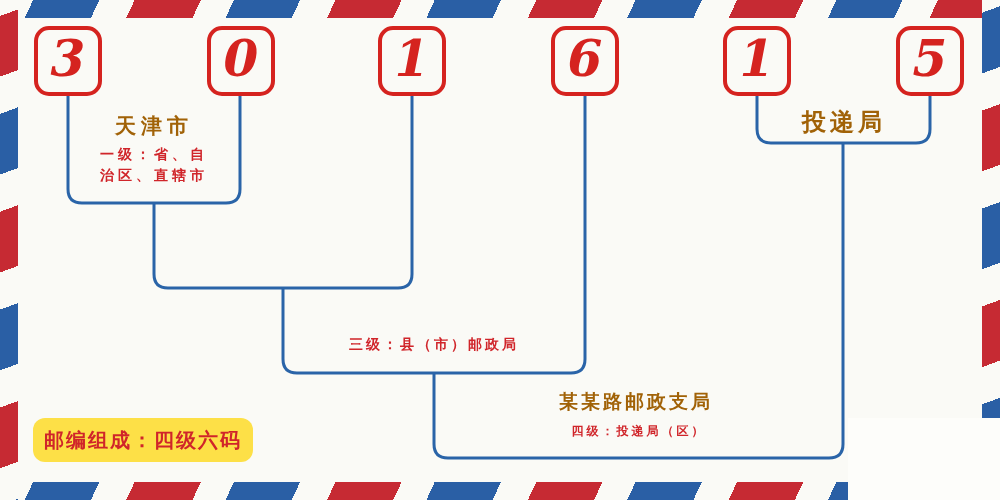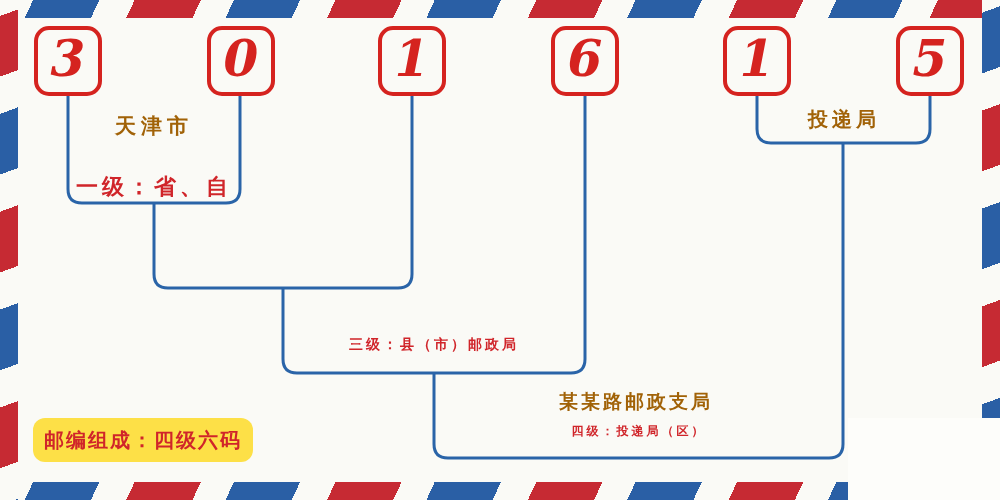--- a/index.html
+++ b/index.html
@@ -55,25 +55,25 @@
     font-size:50px;line-height:1;color:#d5231f;
     transform:translateY(-2px);
   }
   .db1{left:34px}.db2{left:207px}.db3{left:378px}
   .db4{left:551px}.db5{left:723px}.db6{left:896px}
   
   .lbl{position:absolute;text-align:center;font-weight:bold;white-space:nowrap;}
   .blue{color:#a16207;}
   .red{color:#d0252a;}
   .lv1-place {left:74px; top:112px; width:160px; font-size:21px; letter-spacing:5px;}
-  .lv1-desc  {left:74px; top:144px; width:160px; font-size:22px; letter-spacing:4px; line-height:21px;margin-top:32px;}
+  .lv1-desc  {left:74px; top:144px; width:160px; font-size:14px; letter-spacing:4px; line-height:21px;}
   .lv2-desc  {left:176px;top:256px; width:215px; font-size:18px; letter-spacing:4px;}
   .lv3-place {left:354px;top:302px; width:160px; font-size:22px; letter-spacing:5px;}
   .lv3-desc  {left:314px;top:336px; width:240px; font-size:14px; letter-spacing:3px;}
-  .delivery  {left:774px;top:106px; width:140px; font-size:20px; letter-spacing:4px;}
+  .delivery  {left:774px;top:106px; width:140px; font-size:24px; letter-spacing:4px;}
   .lv4-place {left:536px;top:389px; width:200px; font-size:19px; letter-spacing:3px;}
   .lv4-desc  {left:526px;top:423px; width:226px; font-size:12px; letter-spacing:3px;}
   
   .badge{
     position:absolute;left:33px;top:418px;width:220px;height:44px;
     background:#fde047;border-radius:12px;
     display:flex;align-items:center;justify-content:center;
     font-size:20px;font-weight:bold;letter-spacing:2px;color:#d0252a;
     white-space:nowrap;
   }
@@ -112,20 +112,21 @@
   <div class="digit-box db5">
     <span class="digit">1</span>
   </div>
   <div class="digit-box db6">
     <span class="digit">5</span>
   </div>
 
   <div class="lbl blue lv1-place">天津市</div>
   <div class="lbl red lv1-desc">
     <div>一级：省、自</div>
+    <div>治区、直辖市</div>
   </div>
 
 
   <div class="lbl red lv3-desc">三级：县（市）邮政局</div>
 
   <div class="lbl blue delivery">投递局</div>
 
   <div class="lbl blue lv4-place">某某路邮政支局</div>
   <div class="lbl red lv4-desc">四级：投递局（区）</div>
 

